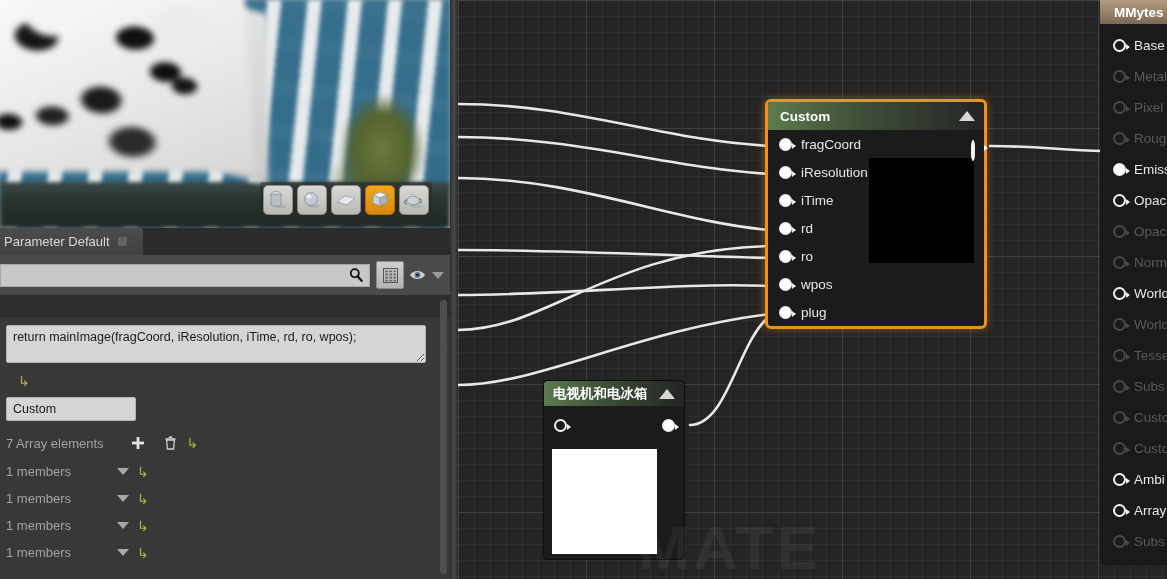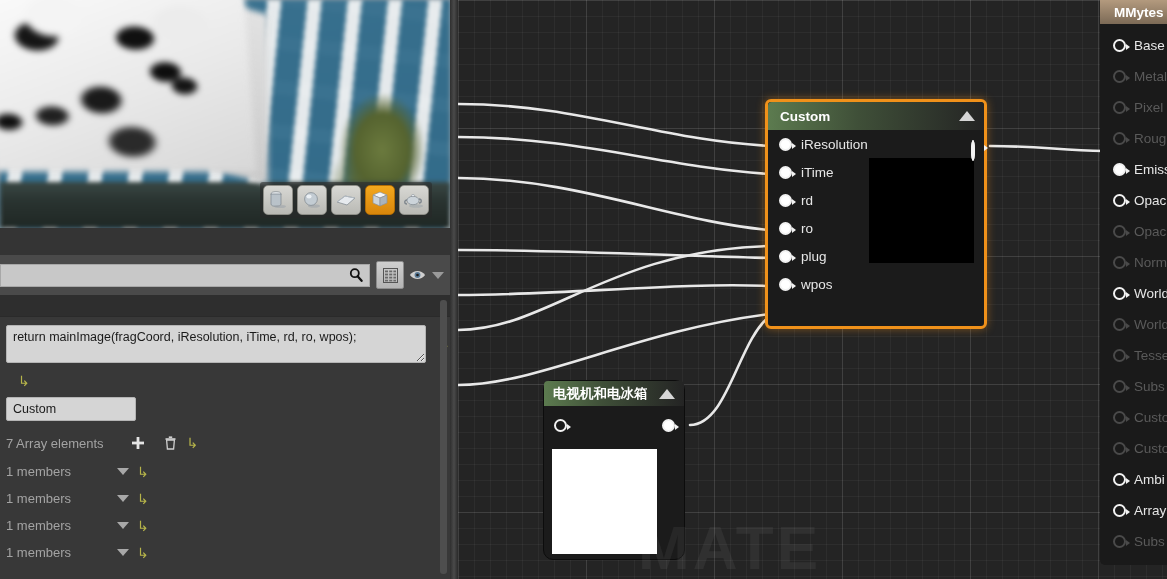--- a/index.html
+++ b/index.html
@@ -247,21 +247,21 @@
   }
   #custom-out {
     position: absolute; right: 9px; top: 40px;
   }
 
   
   #node-cn {
     left: 85px; top: 380px; width: 142px; height: 180px;
     background: #1b1b1b;
     border: 1px solid #0c0c0c;
-    border-radius: 10px;
+    border-radius: 4px;
   }
   #node-cn .node-title { font-size: 13.5px; padding-left: 9px; height: 25px; }
   #cn-thumb {
     position: absolute; left: 8px; top: 68px;
     width: 105px; height: 105px; background: #ffffff;
   }
   #cn-in  { position: absolute; left: 10px; top: 38px; }
   #cn-out { position: absolute; right: 9px;  top: 38px; }
 
   
@@ -338,20 +338,26 @@
             <ellipse cx="13" cy="17" rx="7" ry="1.7" fill="#9aa3aa" opacity=".5"></ellipse>
             <ellipse cx="10" cy="11.5" rx="6" ry="4.2" fill="#ccd4da" stroke="#7d858c" stroke-width=".7"></ellipse>
             <path d="M4 11 C1 11 1 15 4 15" fill="none" stroke="#7d858c" stroke-width="1.3"></path>
             <path d="M16 10 C19 10 19 14 16 14" fill="none" stroke="#7d858c" stroke-width="1.3"></path>
             <ellipse cx="10" cy="6.6" rx="1.6" ry="1.1" fill="#e8edf1" stroke="#7d858c" stroke-width=".5"></ellipse>
           </svg>
         </div>
       </div>
     </div>
 
+    <div id="tab-strip">
+      <div id="tab-param">
+        <span>Parameter Default</span>
+        <span id="tab-close"></span>
+      </div>
+    </div>
 
     <div id="search-row">
       <div id="search-field">
         <input type="text" placeholder="" style="">
         <svg width="16" height="16" viewBox="0 0 16 16">
           <circle cx="6.8" cy="6.2" r="4" fill="none" stroke="#111" stroke-width="1.8"></circle>
           <line x1="9.6" y1="9.3" x2="13.6" y2="13.8" stroke="#111" stroke-width="2.3" stroke-linecap="round"></line>
         </svg>
       </div>
       <div class="tb-btn" id="grid-btn">
@@ -465,41 +471,45 @@
         <span>Custom</span>
         <span class="node-collapse"></span>
       </div>
       <div id="custom-preview"></div>
       <div id="custom-out">
         <span class="pin filled"></span>
       </div>
       <div>
         <div class="pin-row">
           <span class="pin filled"></span>
+          <span>fragCoord</span>
+        </div>
+        <div class="pin-row">
+          <span class="pin filled"></span>
           <span>iResolution</span>
         </div>
         <div class="pin-row">
           <span class="pin filled"></span>
           <span>iTime</span>
         </div>
         <div class="pin-row">
           <span class="pin filled"></span>
           <span>rd</span>
         </div>
         <div class="pin-row">
           <span class="pin filled"></span>
           <span>ro</span>
         </div>
         <div class="pin-row">
           <span class="pin filled"></span>
+          <span>wpos</span>
+        </div>
+        <div class="pin-row">
+          <span class="pin filled"></span>
           <span>plug</span>
-        </div>
-        <div class="pin-row">
-          <span class="pin filled"></span>
-          <span>wpos</span>
         </div>
       </div>
     </div>
 
     <div class="node" id="node-cn">
       <div class="node-title">
         <span>电视机和电冰箱</span>
         <span class="node-collapse"></span>
       </div>
       <span id="cn-in" class="pin"></span>

